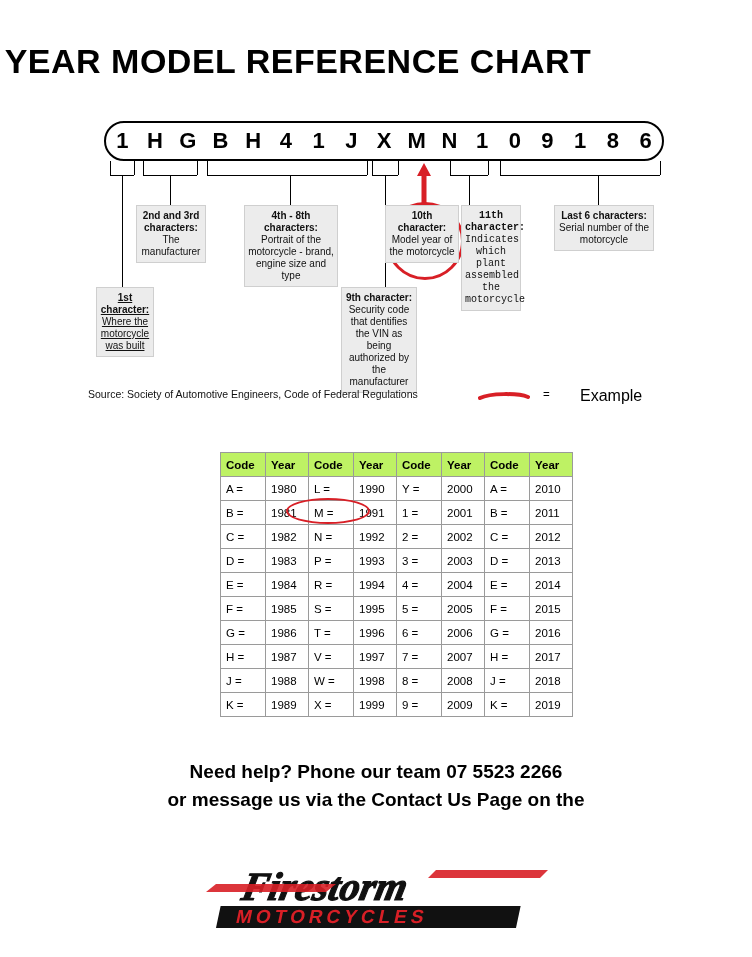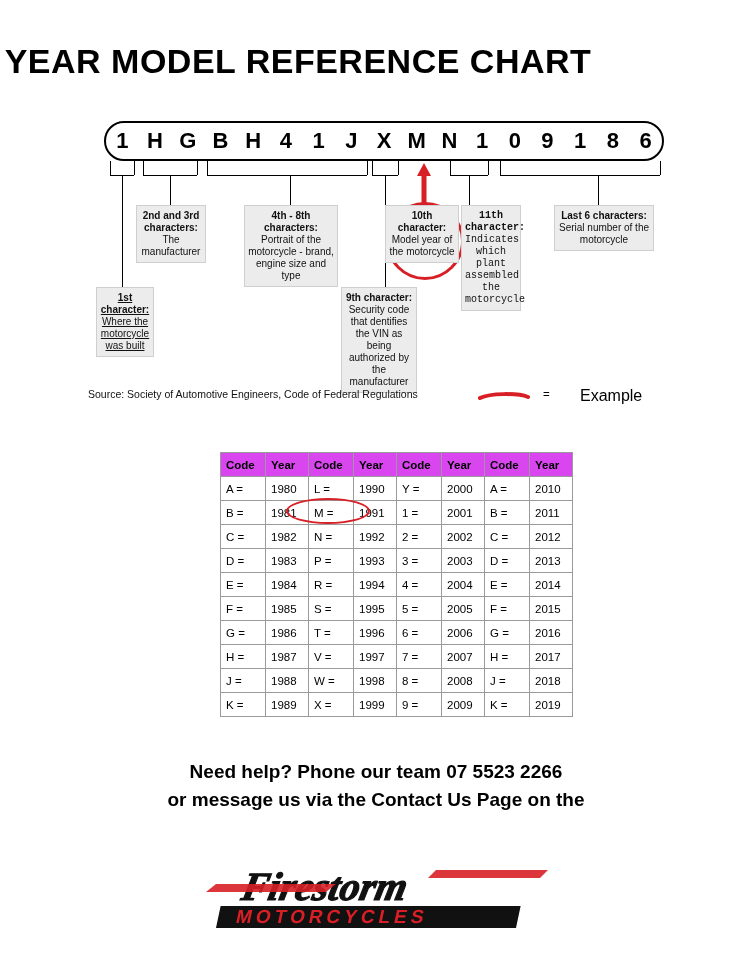--- a/index.html
+++ b/index.html
@@ -135,21 +135,21 @@
   table.year-table th,
   table.year-table td {
     border: 1px solid #9a9a9a;
     padding: 3px 5px;
     height: 17px;
     text-align: left;
     white-space: nowrap;
   }
   table.year-table th {
     font-weight: bold;
-    background: #d946ef;
+    background: #bef264;
   }
   table.year-table td.code { width: 34px; }
   table.year-table td.year { width: 32px; }
 
   #table-circle {
     position: absolute;
     left: 286px;
     top: 498px;
     width: 84px;
     height: 26px;

